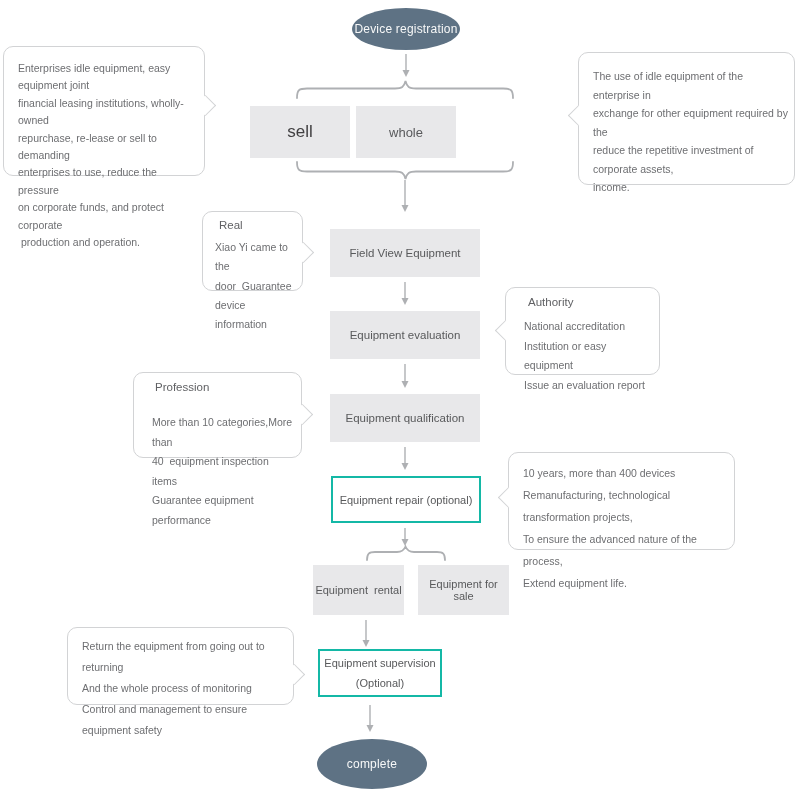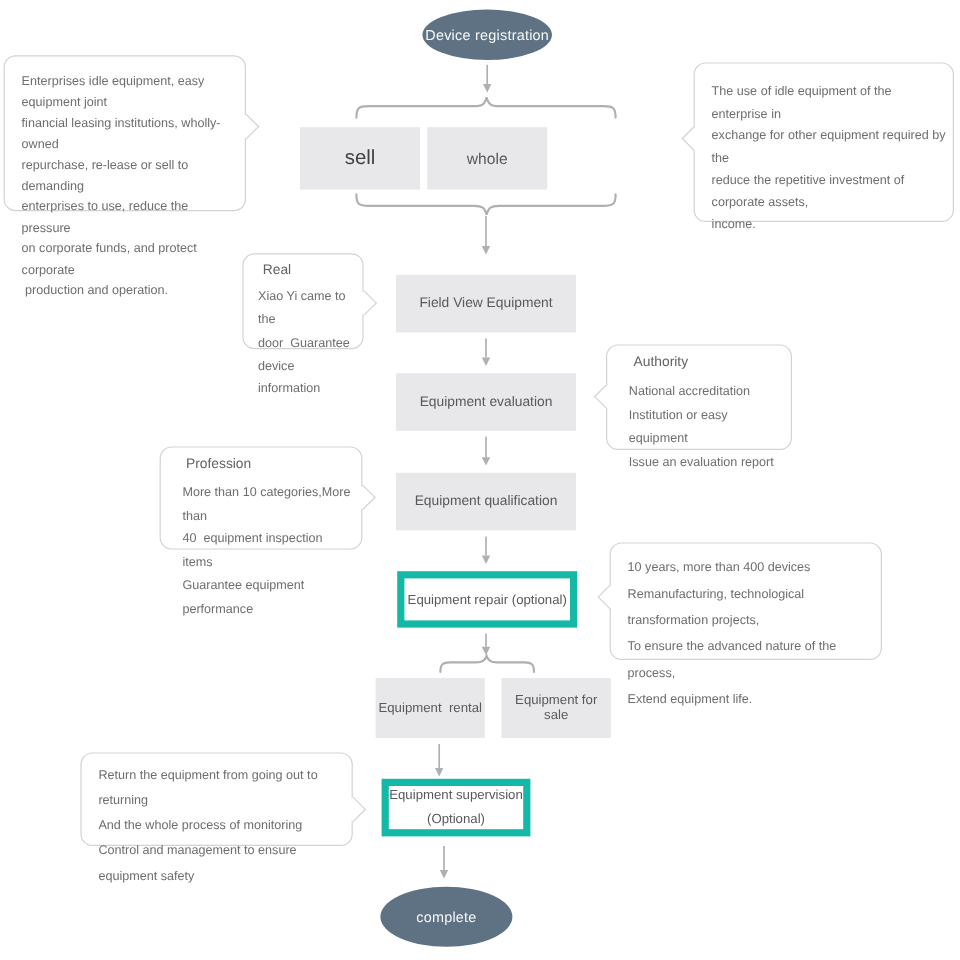--- a/index.html
+++ b/index.html
@@ -31,21 +31,21 @@
     background: var(--node-fill);
     color: var(--node-text);
     display: flex;
     flex-direction: column;
     align-items: center;
     justify-content: center;
     text-align: center;
     font-size: 11.5px;
     white-space: pre-wrap;
   }
-  .box.outlined { background: #ffffff; border: 6px solid #14b8a6; }
+  .box.outlined { background: #ffffff; border: 2px solid #14b8a6; }
 
   .oval {
     position: absolute;
     background: var(--terminal-fill);
     color: var(--terminal-text);
     border-radius: 50%;
     display: flex;
     align-items: center;
     justify-content: center;
     font-size: 12px;
@@ -102,21 +102,21 @@
   #callout-real .title { line-height: 16px; margin-bottom: 5px; padding-left: 4px; }
   #callout-real .line { line-height: 19.3px; }
   #callout-real .notch { top: 33px; }
 
   #callout-authority { left: 505px; top: 287px; width: 155px; height: 88px; padding: 6px 6px 0 18px; }
   #callout-authority .title { line-height: 16px; margin-bottom: 7px; padding-left: 4px; }
   #callout-authority .line { line-height: 19.5px; }
   #callout-authority .notch { top: 35px; }
 
   #callout-profession { left: 133px; top: 372px; width: 169px; height: 86px; padding: 6px 6px 0 18px; }
-  #callout-profession .title { line-height: 16px; margin-bottom: 6px; padding-left: 3px; }
+  #callout-profession .title { line-height: 16px; margin-bottom: 18px; padding-left: 3px; }
   #callout-profession .line { line-height: 19.5px; }
   #callout-profession .notch { top: 34px; }
 
   #callout-repair { left: 508px; top: 452px; width: 227px; height: 98px; padding: 9px 4px 0 14px; }
   #callout-repair .line { line-height: 22px; }
   #callout-repair .notch { top: 37px; }
 
   #callout-supervision { left: 67px; top: 627px; width: 227px; height: 78px; padding: 8px 6px 0 14px; }
   #callout-supervision .line { line-height: 21px; }
   #callout-supervision .notch { top: 39px; }

